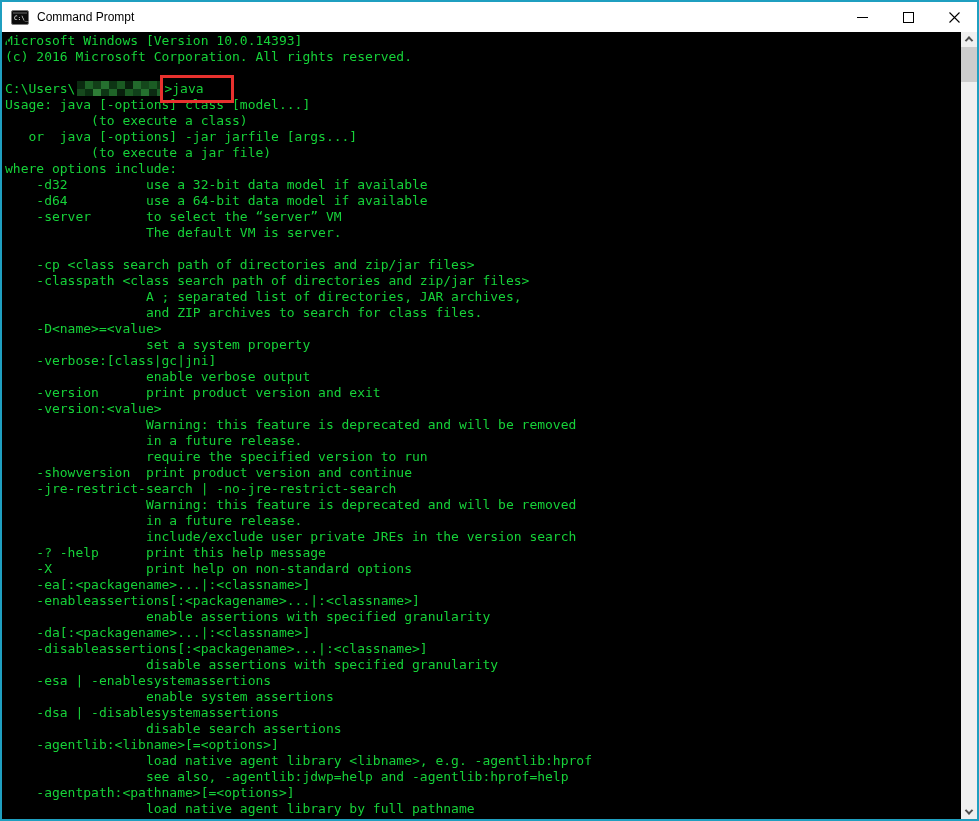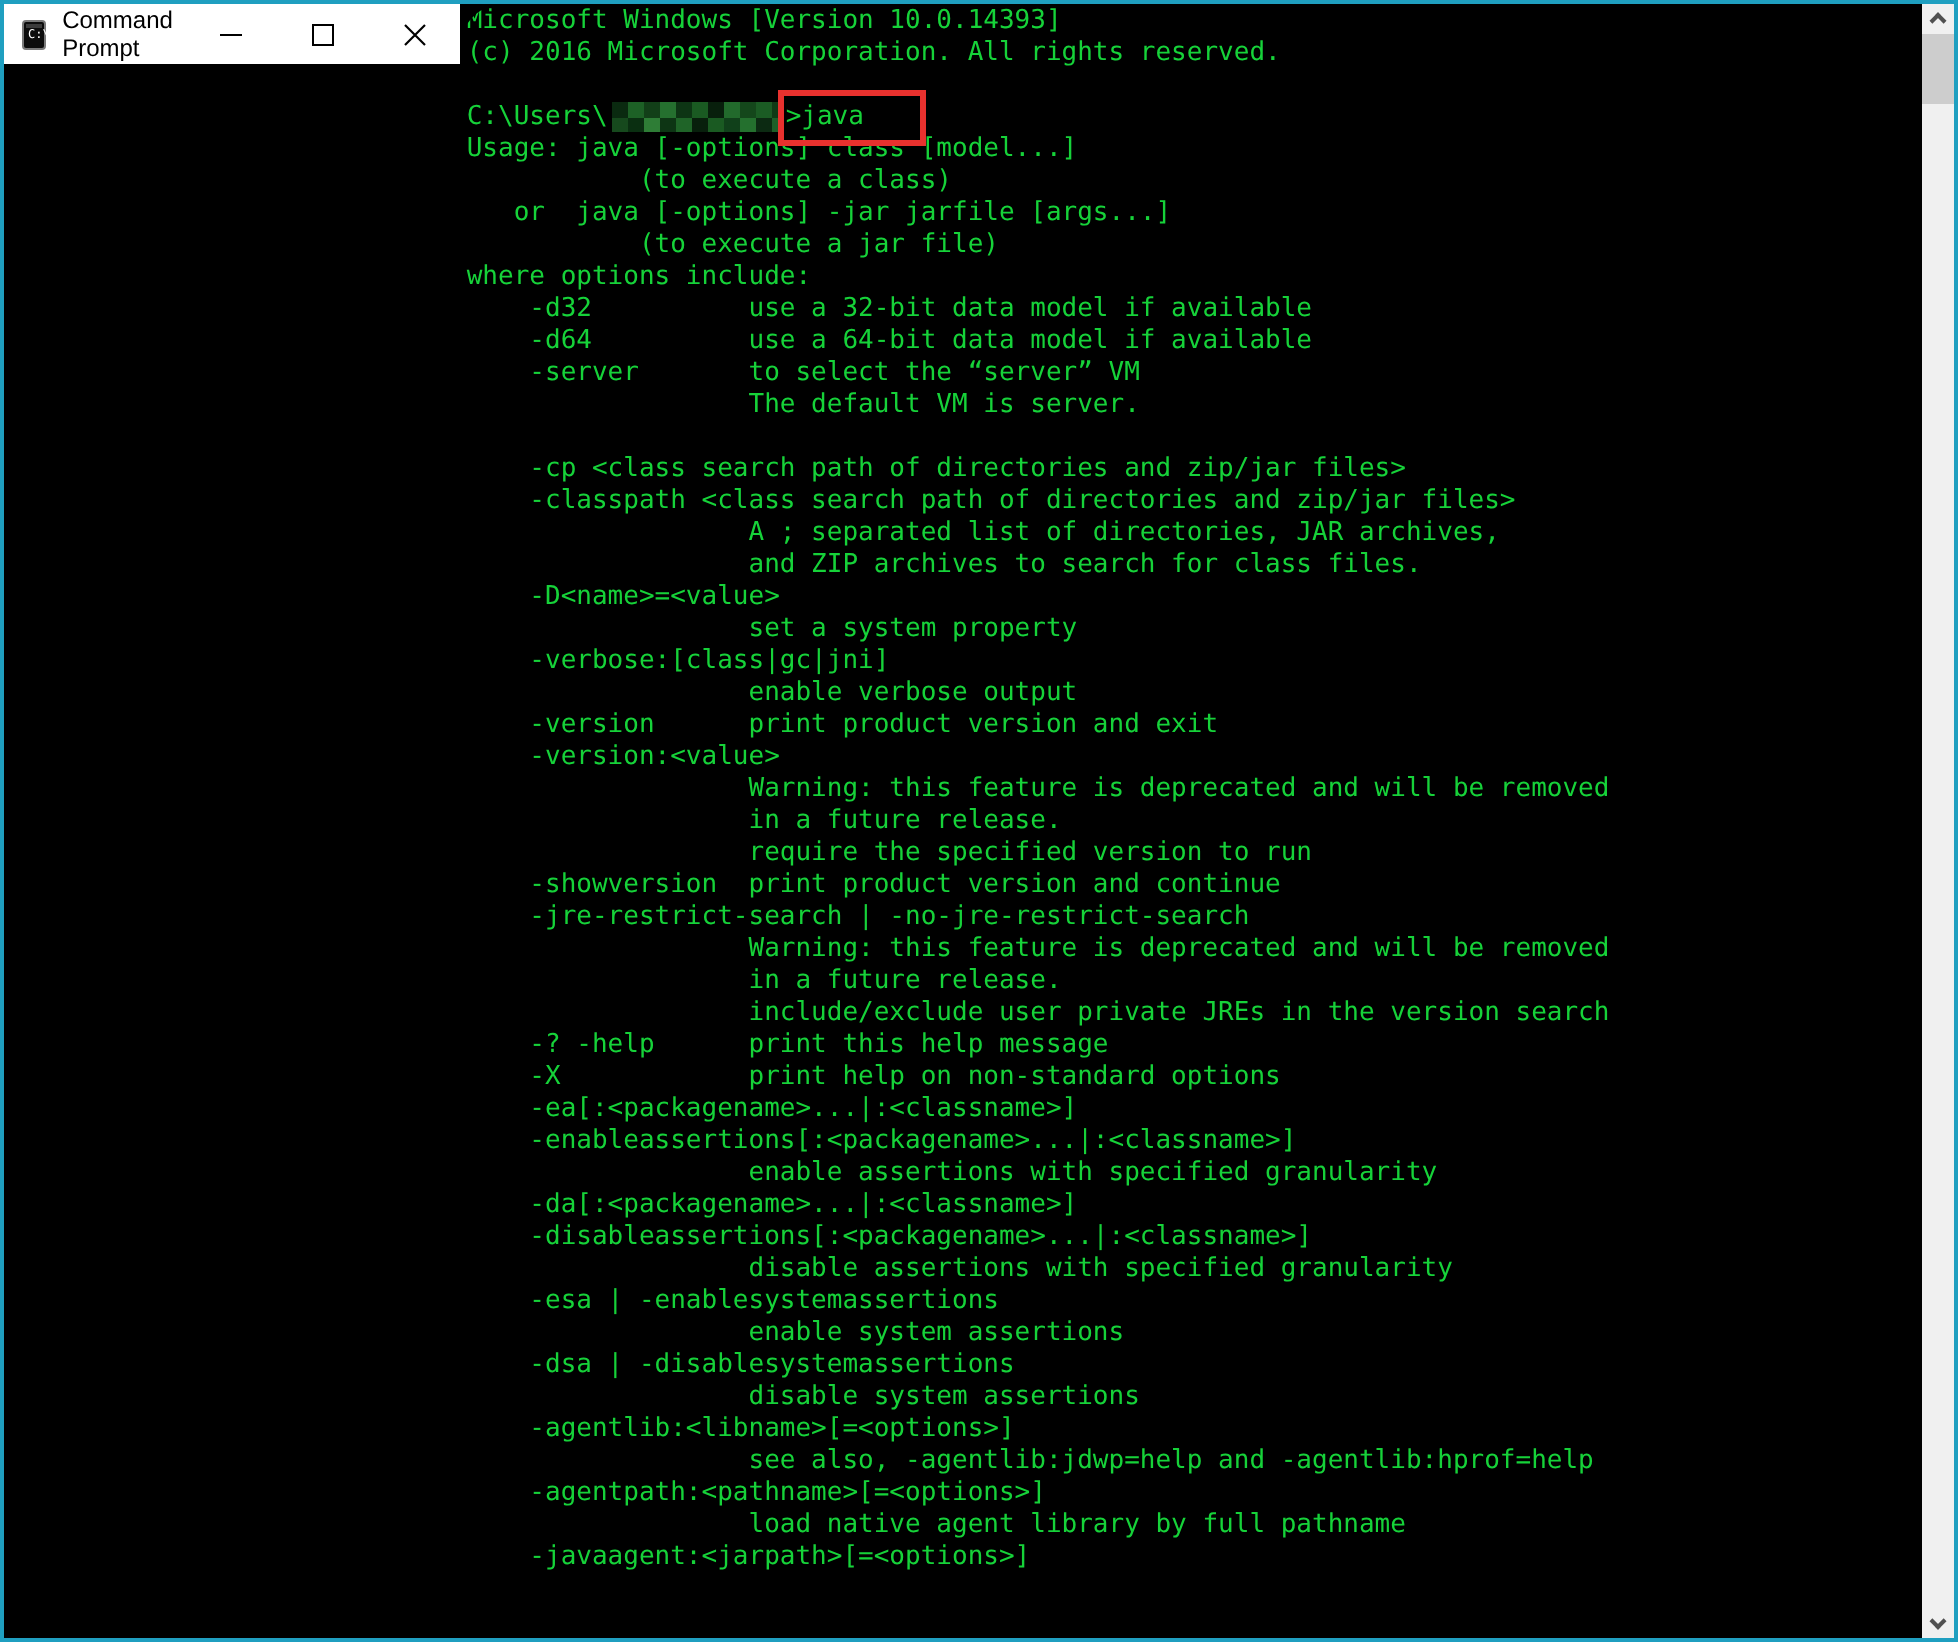--- a/index.html
+++ b/index.html
@@ -16,21 +16,21 @@
   *{box-sizing:border-box;}
   html,body{margin:0;padding:0;}
   body{
     width:979px;height:821px;position:relative;overflow:hidden;
     background:var(--background);
     font-family:"Liberation Sans", sans-serif;
   }
   .window{
     position:absolute;inset:0;
     border:2px solid var(--frame-border);
-    display:flex;flex-direction:row;
+    display:flex;flex-direction:column;
   }
   
   .titlebar{
     height:30px;flex:0 0 30px;
     background:var(--titlebar-bg);
     display:flex;align-items:center;
     padding-left:9px;
     user-select:none;
   }
   .app-icon{
@@ -206,22 +206,23 @@
         <div class="line">    -X            print help on non-standard options</div>
         <div class="line">    -ea[:&lt;packagename&gt;...|:&lt;classname&gt;]</div>
         <div class="line">    -enableassertions[:&lt;packagename&gt;...|:&lt;classname&gt;]</div>
         <div class="line">                  enable assertions with specified granularity</div>
         <div class="line">    -da[:&lt;packagename&gt;...|:&lt;classname&gt;]</div>
         <div class="line">    -disableassertions[:&lt;packagename&gt;...|:&lt;classname&gt;]</div>
         <div class="line">                  disable assertions with specified granularity</div>
         <div class="line">    -esa | -enablesystemassertions</div>
         <div class="line">                  enable system assertions</div>
         <div class="line">    -dsa | -disablesystemassertions</div>
-        <div class="line">                  disable system assertions</div>
+        <div class="line">                  disable search assertions</div>
         <div class="line">    -agentlib:&lt;libname&gt;[=&lt;options&gt;]</div>
+        <div class="line">                  load native agent library &lt;libname&gt;, e.g. -agentlib:hprof</div>
         <div class="line">                  see also, -agentlib:jdwp=help and -agentlib:hprof=help</div>
         <div class="line">    -agentpath:&lt;pathname&gt;[=&lt;options&gt;]</div>
         <div class="line">                  load native agent library by full pathname</div>
         <div class="line">    -javaagent:&lt;jarpath&gt;[=&lt;options&gt;]</div>
       </div>
     <div class="scrollbar">
       <div class="sb-arrow up">
           <span class="chev"></span>
         </div>
       <div class="sb-thumb"></div>

